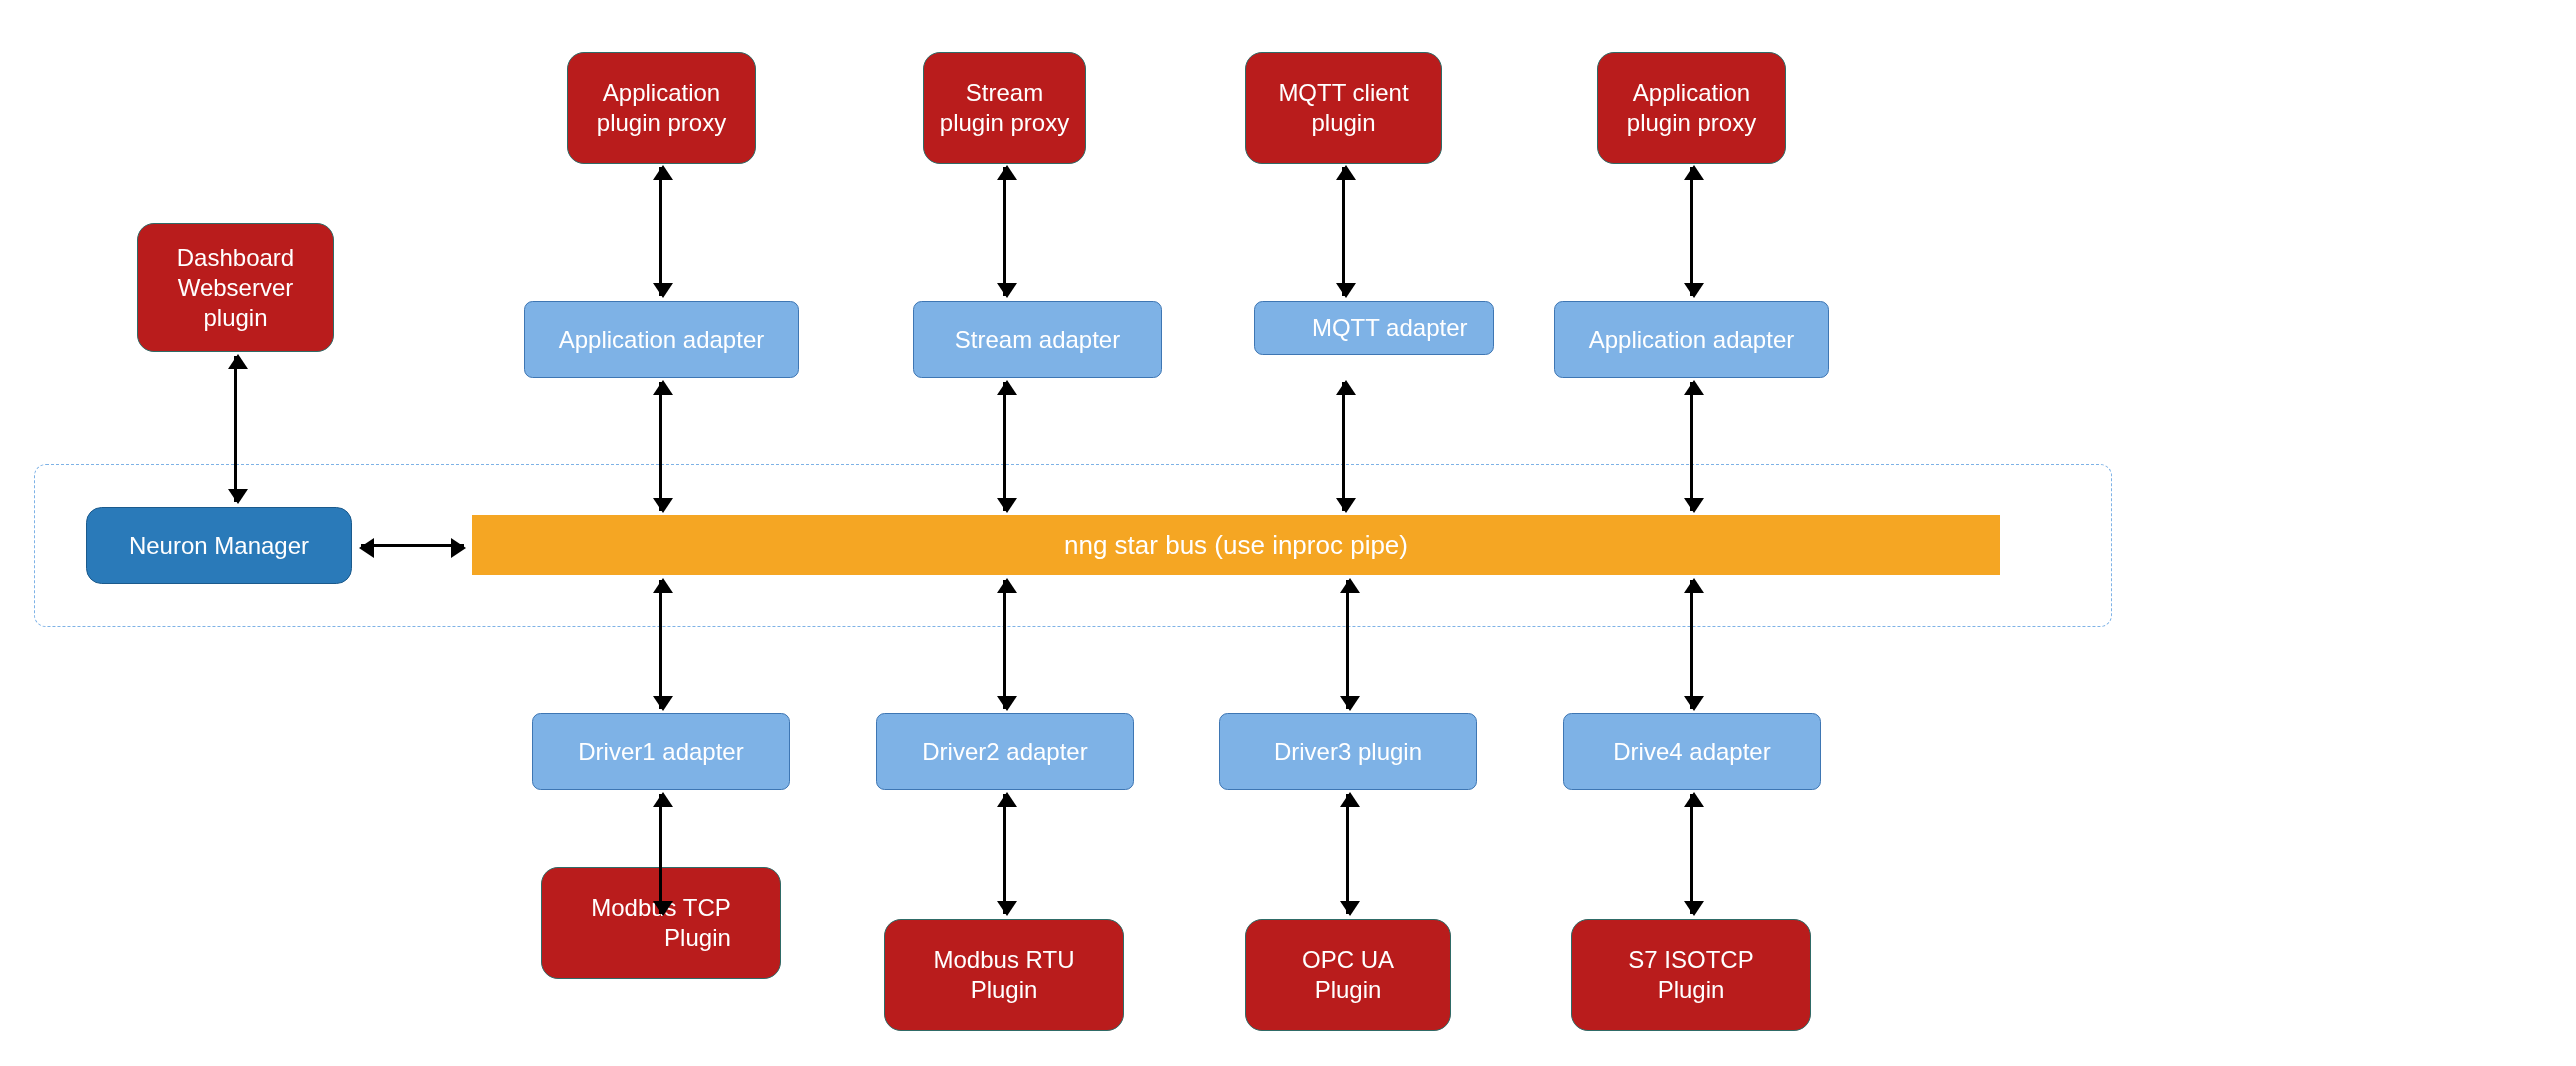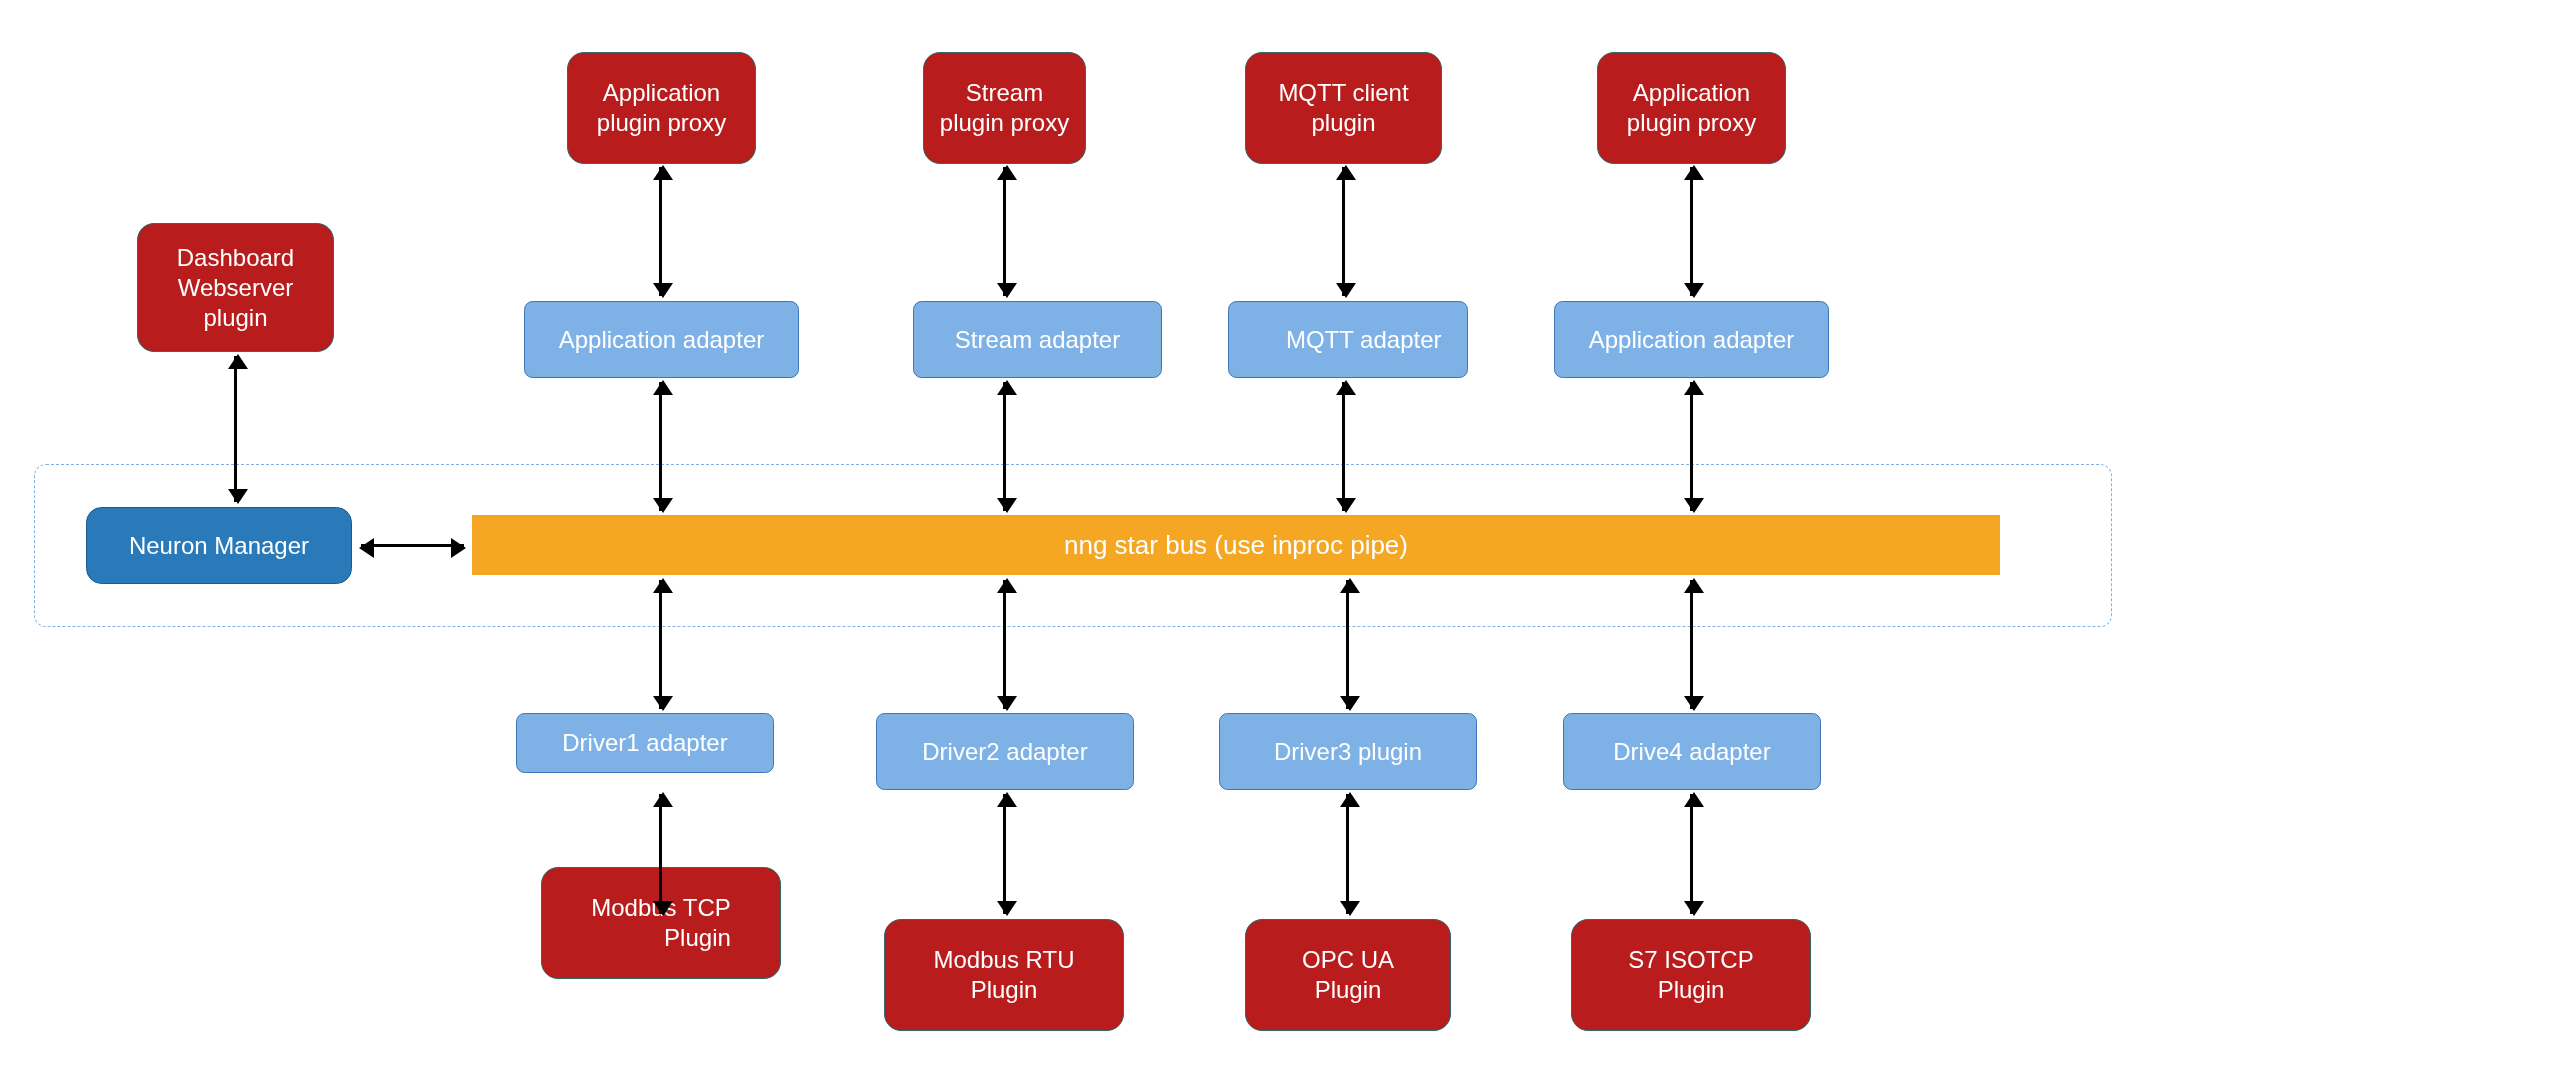--- a/index.html
+++ b/index.html
@@ -102,24 +102,24 @@
 plugin proxy</div>
   <div class="box teal" style="left:923px; top:52px; width:163px; height:112px; white-space:pre-line;">Stream
 plugin proxy</div>
   <div class="box teal" style="left:1245px; top:52px; width:197px; height:112px; white-space:pre-line;">MQTT client
 plugin</div>
   <div class="box teal" style="left:1597px; top:52px; width:189px; height:112px; white-space:pre-line;">Application
 plugin proxy</div>
 
   <div class="box blue-light" style="left:524px; top:301px; width:275px; height:77px;">Application adapter</div>
   <div class="box blue-light" style="left:913px; top:301px; width:249px; height:77px;">Stream  adapter</div>
-  <div class="box blue-light" style="left:1228px; top:301px; width:240px; height:77px;padding-left:40px;">MQTT adapter</div>
+  <div class="box blue-light" style="left:1254px; top:301px; width:240px; height:54px;padding-left:40px;">MQTT adapter</div>
   <div class="box blue-light" style="left:1554px; top:301px; width:275px; height:77px;">Application adapter</div>
 
-  <div class="box blue-light" style="left:516px; top:713px; width:258px; height:60px;">Driver1 adapter</div>
+  <div class="box blue-light" style="left:532px; top:713px; width:258px; height:77px;">Driver1 adapter</div>
   <div class="box blue-light" style="left:876px; top:713px; width:258px; height:77px;">Driver2 adapter</div>
   <div class="box blue-light" style="left:1219px; top:713px; width:258px; height:77px;">Driver3 plugin</div>
   <div class="box blue-light" style="left:1563px; top:713px; width:258px; height:77px;">Drive4 adapter</div>
 
   <div class="box teal" style="left:541px; top:867px; width:240px; height:112px; white-space:pre-line;text-align:right;">Modbus TCP
 Plugin</div>
   <div class="box teal" style="left:884px; top:919px; width:240px; height:112px; white-space:pre-line;">Modbus RTU
 Plugin</div>
   <div class="box teal" style="left:1245px; top:919px; width:206px; height:112px; white-space:pre-line;">OPC UA
 Plugin</div>

